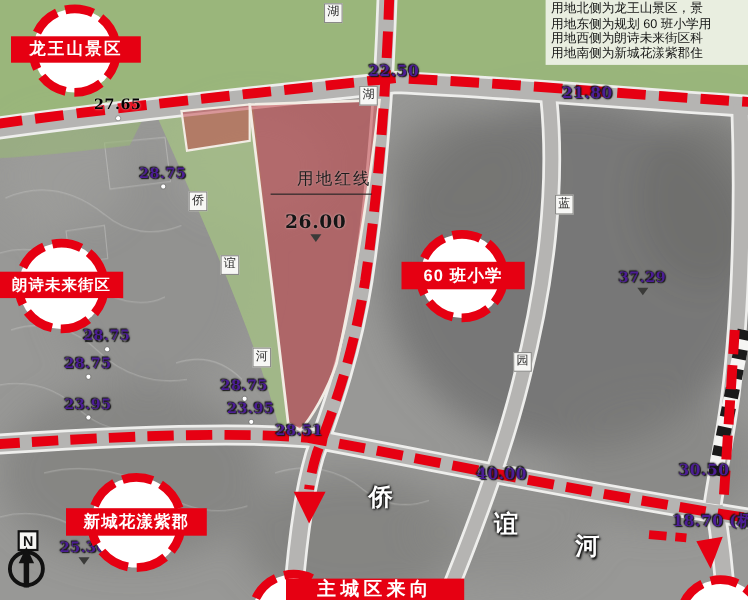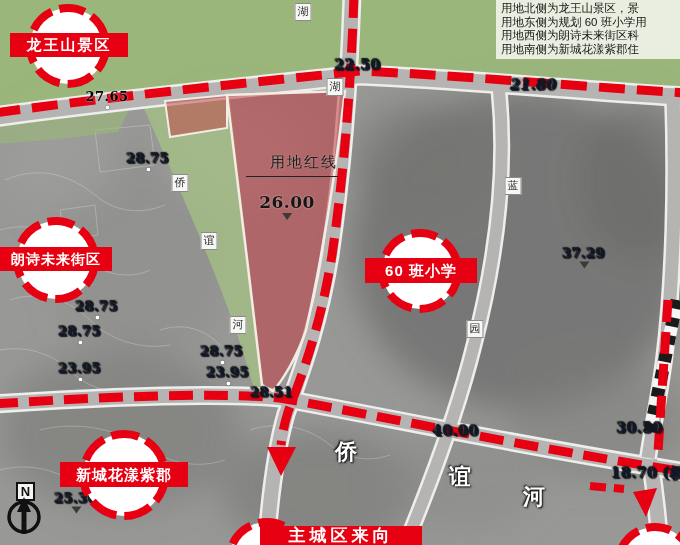--- a/index.html
+++ b/index.html
@@ -11,21 +11,21 @@
     background:rgba(252,252,250,0.8);color:#141414;font-size:11.5px;line-height:13.5px;
     padding:2px 0 0 5px;white-space:nowrap;overflow:hidden;}
   
   .badge{position:absolute;}
   .badge svg{position:absolute;}
   .band{position:absolute;background:#e60012;color:#fff;font-weight:bold;text-align:center;
     white-space:nowrap;overflow:hidden;}
   
   .lbl{position:absolute;transform:translate(-50%,-50%);text-align:center;white-space:nowrap;}
   .lbl span{display:block;}
-  .elev{font-family:"DejaVu Serif",serif;font-weight:bold;font-size:13px;color:#0f172a;
+  .elev{font-family:"DejaVu Serif",serif;font-weight:bold;font-size:13px;color:#4c1d95;
     text-shadow:1px 1px 1px #1a1a1a,-1px -1px 1px #1a1a1a,0 0 2px #000;letter-spacing:.5px;}
   .elev-md{font-size:14px;}
   .elev-lg{font-size:17px;color:#151515;text-shadow:0 0 2px rgba(255,255,255,.55);}
   .dim{color:#000000;text-shadow:0 0 2px #d8d8d6;}
   .tri{width:0;height:0;border-left:5px solid transparent;border-right:5px solid transparent;
     border-top:7px solid #3a3a38;margin:1px auto 0;}
   .dot{width:4px;height:4px;background:#fff;border-radius:50%;margin:2px auto 0;
     box-shadow:0 0 1px #000;}
   .street{position:absolute;transform:translate(-50%,-50%);width:15px;height:16px;
     background:#f7f7f5;border:1px solid #8a8a88;color:#2a2a2a;font-size:11px;line-height:15px;
@@ -170,21 +170,21 @@
         <span>25.30</span>
         <span class="tri"></span>
       </div>
       <div class="lbl elev elev-lg" style="left: 287px; top: 206px; text-align: center;">
         <span>26.00</span>
         <span class="tri"></span>
       </div>
       <div class="lbl elev elev-md" style="left: 358px; top: 65px;">
         <span>22.50</span>
       </div>
-      <div class="lbl elev elev-md" style="left: 534px; top: 85px; font-style: italic;">
+      <div class="lbl elev elev-md" style="left: 534px; top: 85px;">
         <span>21.80</span>
       </div>
       <div class="lbl elev" style="left: 584px; top: 257px;">
         <span>37.29</span>
         <span class="tri"></span>
       </div>
       <div class="lbl elev" style="left: 272px; top: 392px;">
         <span>28.51</span>
       </div>
       <div class="lbl elev elev-md" style="left: 456px; top: 431px;">
@@ -217,21 +217,21 @@
     <div class="band" style="left:0;top:31px;width:112px;height:24px;line-height:24px;font-size:14px;letter-spacing:1px;">朗诗未来街区</div>
   </div>
 
   <div class="badge" style="left:10px;top:3px;width:122px;height:89px;">
     <svg width="86" height="86" style="left:15px;top:0;">
       <circle cx="43" cy="43" r="38" fill="#fff" stroke="#e60012" stroke-width="8" stroke-dasharray="26 8"></circle>
     </svg>
     <div class="band" style="left:0;top:30px;width:118px;height:24px;line-height:24px;font-size:15px;letter-spacing:2px;">龙王山景区</div>
   </div>
 
-  <div class="badge" style="left:365px;top:228px;width:116px;height:88px;">
+  <div class="badge" style="left:365px;top:208px;width:116px;height:88px;">
     <svg width="86" height="86" style="left:12px;top:0;">
       <circle cx="43" cy="43" r="38" fill="#fff" stroke="#e60012" stroke-width="8" stroke-dasharray="26 8"></circle>
     </svg>
     <div class="band" style="left:0;top:30px;width:112px;height:25px;line-height:25px;font-size:15px;letter-spacing:1px;">60 班小学</div>
   </div>
 
   <div class="badge" style="left:224px;top:517px;width:200px;height:28px;">
     <svg width="86" height="86" style="left:0;top:0;">
       <circle cx="43" cy="43" r="38" fill="#fff" stroke="#e60012" stroke-width="8" stroke-dasharray="26 8"></circle>
     </svg>

